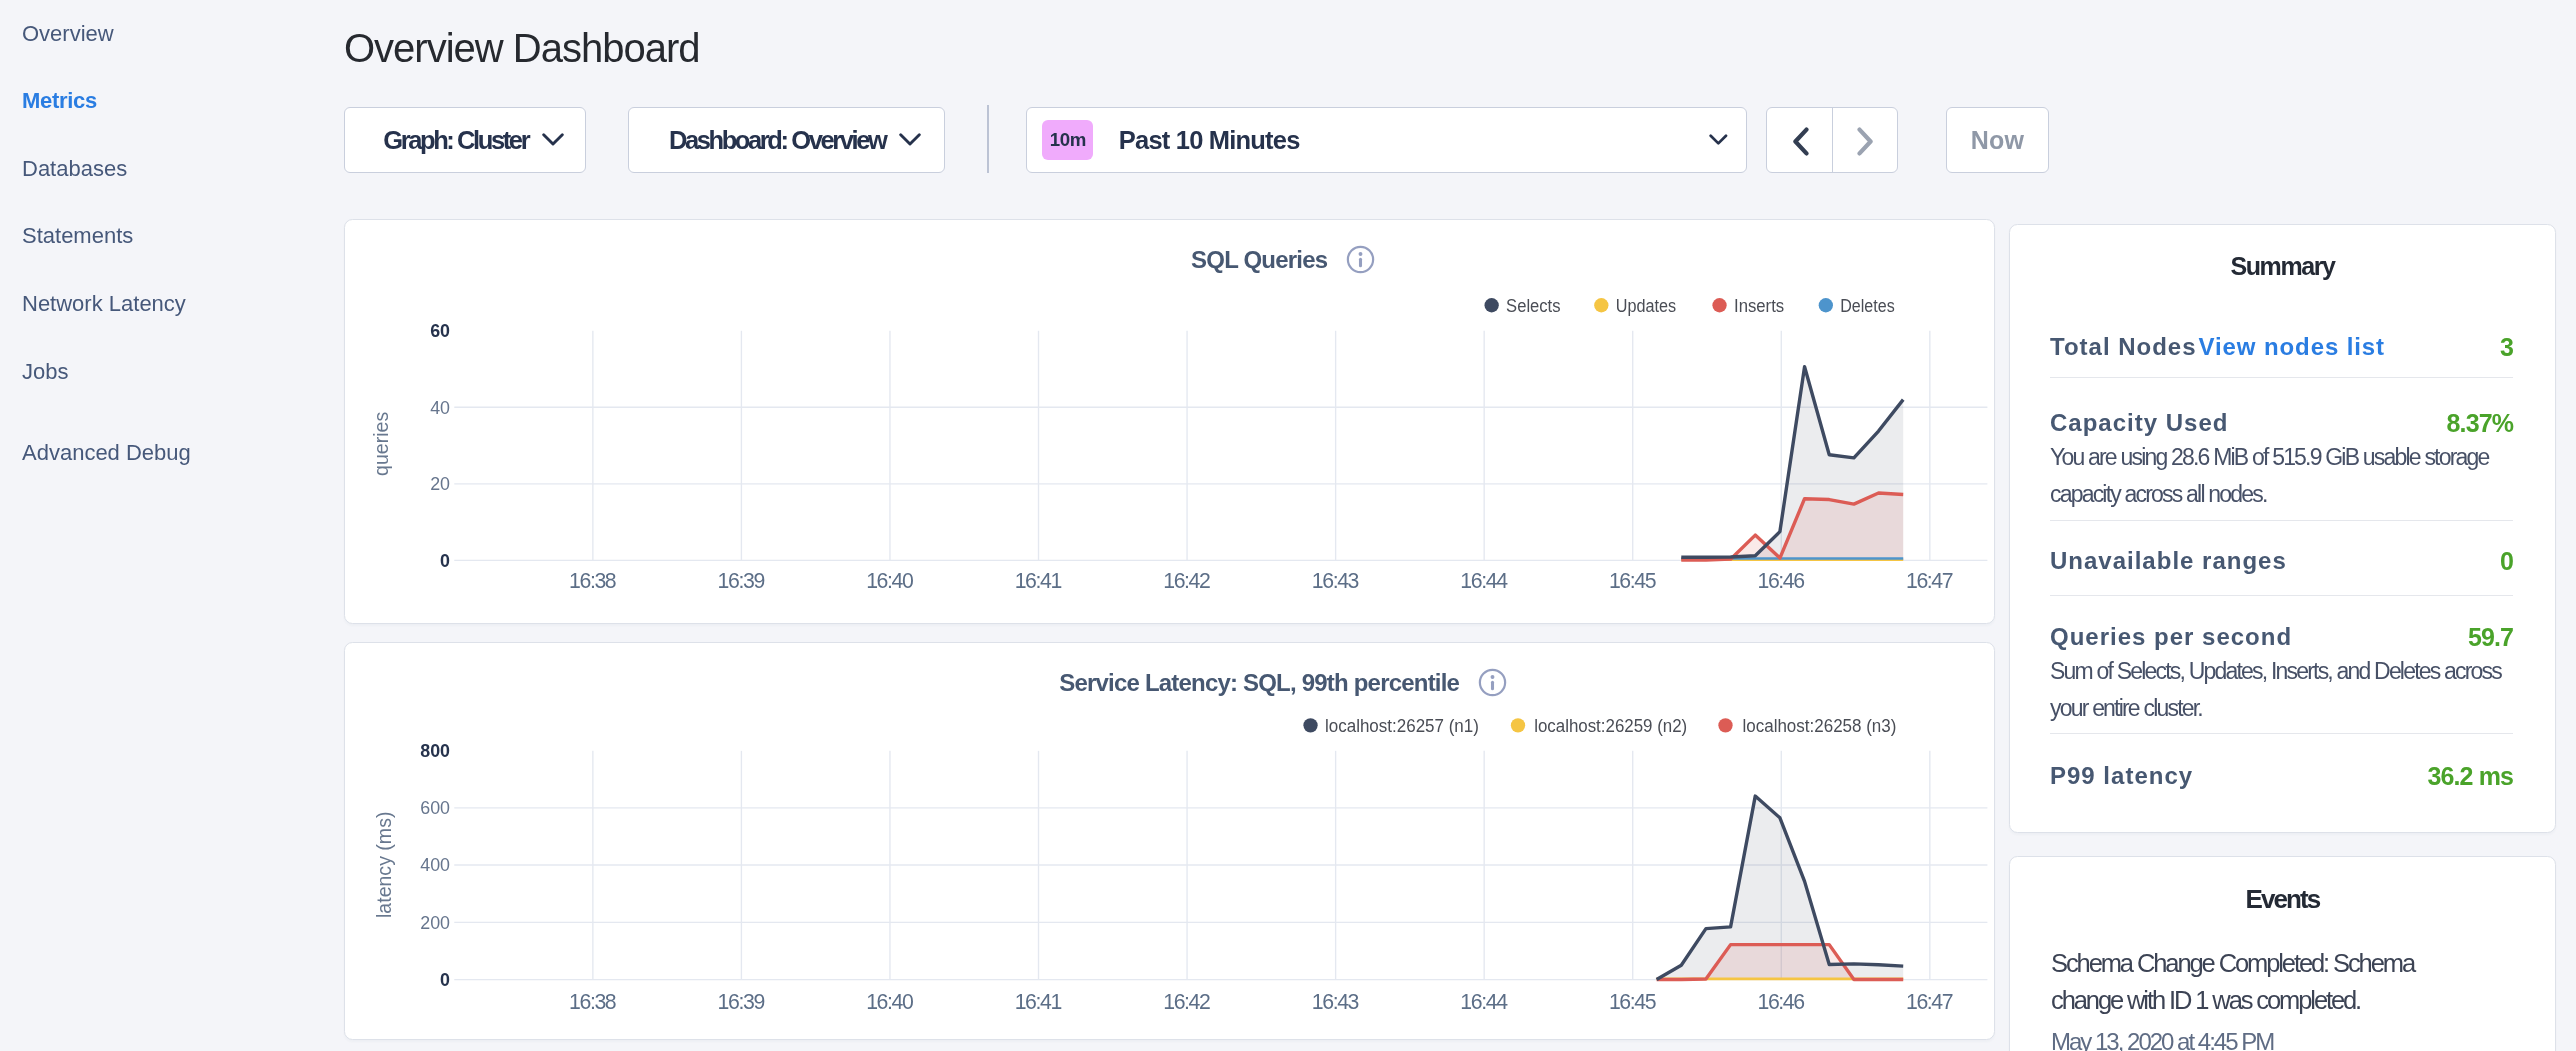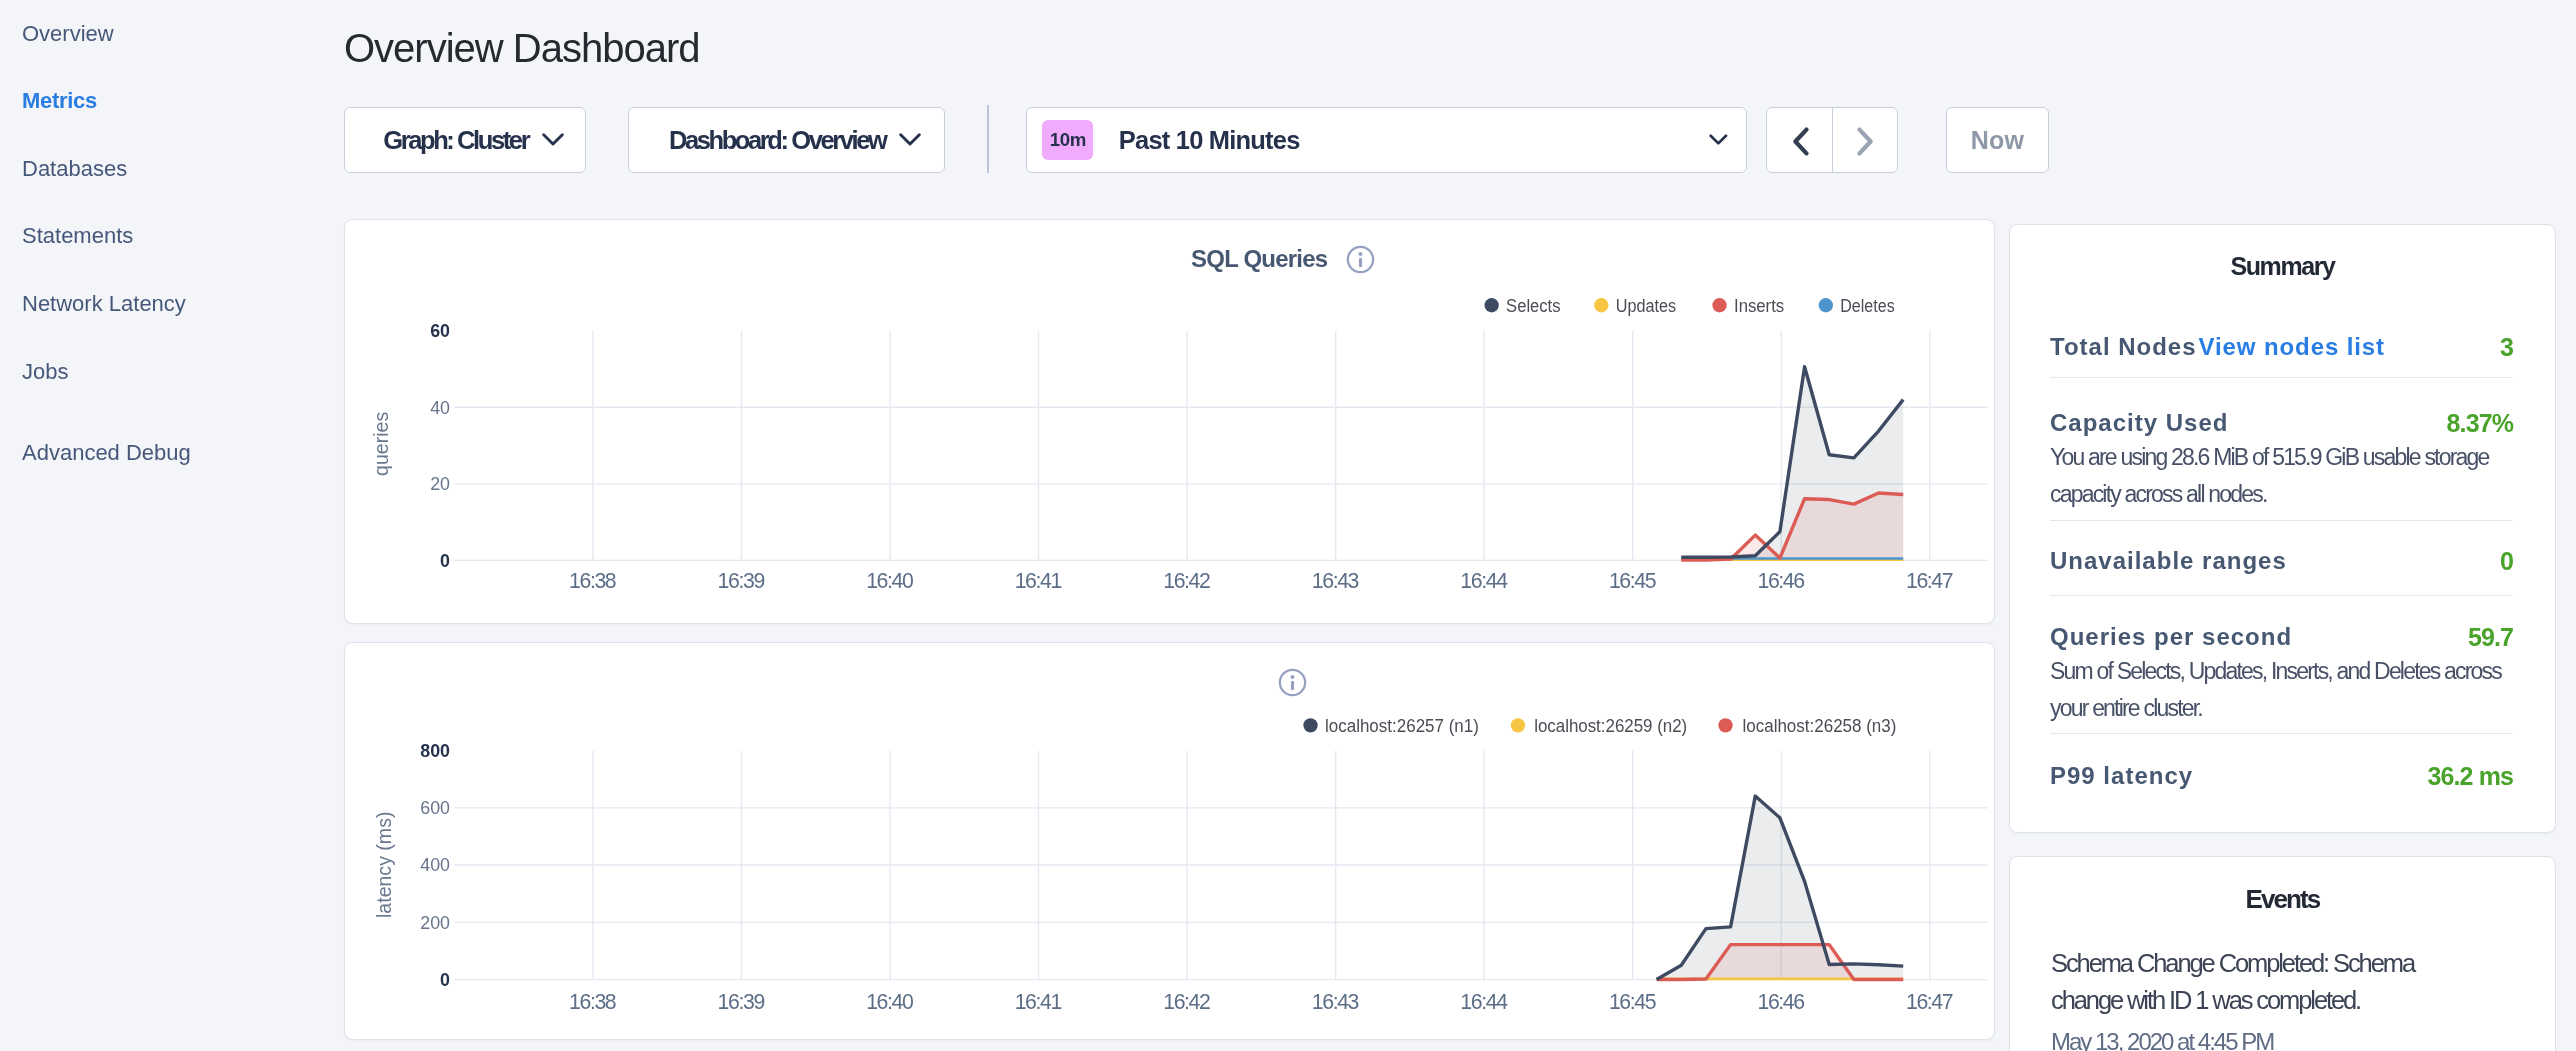--- a/index.html
+++ b/index.html
@@ -32,21 +32,21 @@
   .nowbtn { position:absolute; left:1914px; top:107px; width:103px; height:66px; background:#fff; border:0.9px solid #c9cfdd; border-radius:6px;
             display:flex; align-items:center; justify-content:center; font-size:25px; font-weight:700; color:#8f98a7; letter-spacing:0.2px;margin-left:32px; }
 
   
   .panel { position:absolute; background:#fff; border:0.9px solid #dde1e9; border-radius:8.5px; box-shadow:0 1.7px 2.6px rgba(40,50,80,0.03); }
   .p1 { left:344px; top:219px; width:1651px; height:405px; }
   .p2 { left:344px; top:642px; width:1651px; height:398px; }
   .sum { left:2009px; top:224px; width:547px; height:609px; }
   .ev  { left:2009px; top:856px; width:547px; height:255px; }
 
-  .ctitle { position:absolute; display:flex; justify-content:center; width:1901px; left:344px; padding-right:23px; }
+  .ctitle { position:absolute; display:flex; align-items:center; justify-content:center; width:1901px; left:344px; padding-right:23px; }
   .ctitle .t { font-size:24px; font-weight:700; color:#475872; letter-spacing:-0.8px; }
   .ctitle svg { margin-left:18.7px; }
 
   
   .sumtitle { position:absolute; width:547px; text-align:center; font-size:25px; font-weight:700; color:#242a35; letter-spacing:-1.4px; }
   .srow { position:absolute; left:2050px; width:463px; }
   .shead { font-size:24px; font-weight:700; color:#475872; letter-spacing:1px; white-space:nowrap; }
   .sval { position:absolute; right:0; top:0; font-size:25px; font-weight:700; color:#4aa32a; letter-spacing:-0.9px; }
   .slink { color:#2a7de2; font-weight:700; margin-left:2px; letter-spacing:0.9px;}
   .sdesc { position:absolute; left:2050px; width:493px; font-size:23px; color:#475066; letter-spacing:-1.8px; line-height:37px; }
@@ -107,20 +107,21 @@
 
 <div class="ctitle" style="top:245px;">
   <span class="t">SQL Queries</span>
   <svg width="29" height="29" viewBox="0 0 34 34">
       <circle cx="17" cy="17" r="14.8" fill="none" stroke="#959fc0" stroke-width="2.6"></circle>
       <circle cx="17" cy="10.5" r="2.3" fill="#959fc0"></circle>
       <rect x="15.2" y="15" width="3.6" height="11" rx="1.8" fill="#959fc0"></rect>
     </svg>
 </div>
 <div class="ctitle" style="top:668px;">
+  <span class="t">Service Latency: SQL, 99th percentile</span>
   <svg width="29" height="29" viewBox="0 0 34 34">
       <circle cx="17" cy="17" r="14.8" fill="none" stroke="#959fc0" stroke-width="2.6"></circle>
       <circle cx="17" cy="10.5" r="2.3" fill="#959fc0"></circle>
       <rect x="15.2" y="15" width="3.6" height="11" rx="1.8" fill="#959fc0"></rect>
     </svg>
 </div>
 
 <svg class="abs" style="left:0;top:0;" width="2576" height="1051" viewBox="0 0 3029 1236" font-family="Liberation Sans, sans-serif">
 
   <g stroke="#e4e8f0" stroke-width="1.6">

